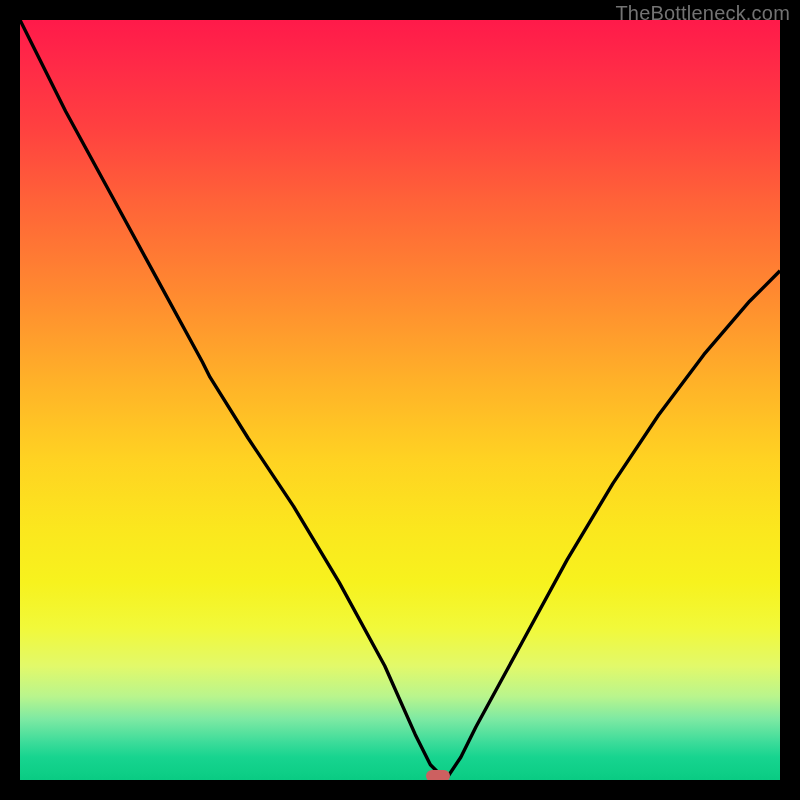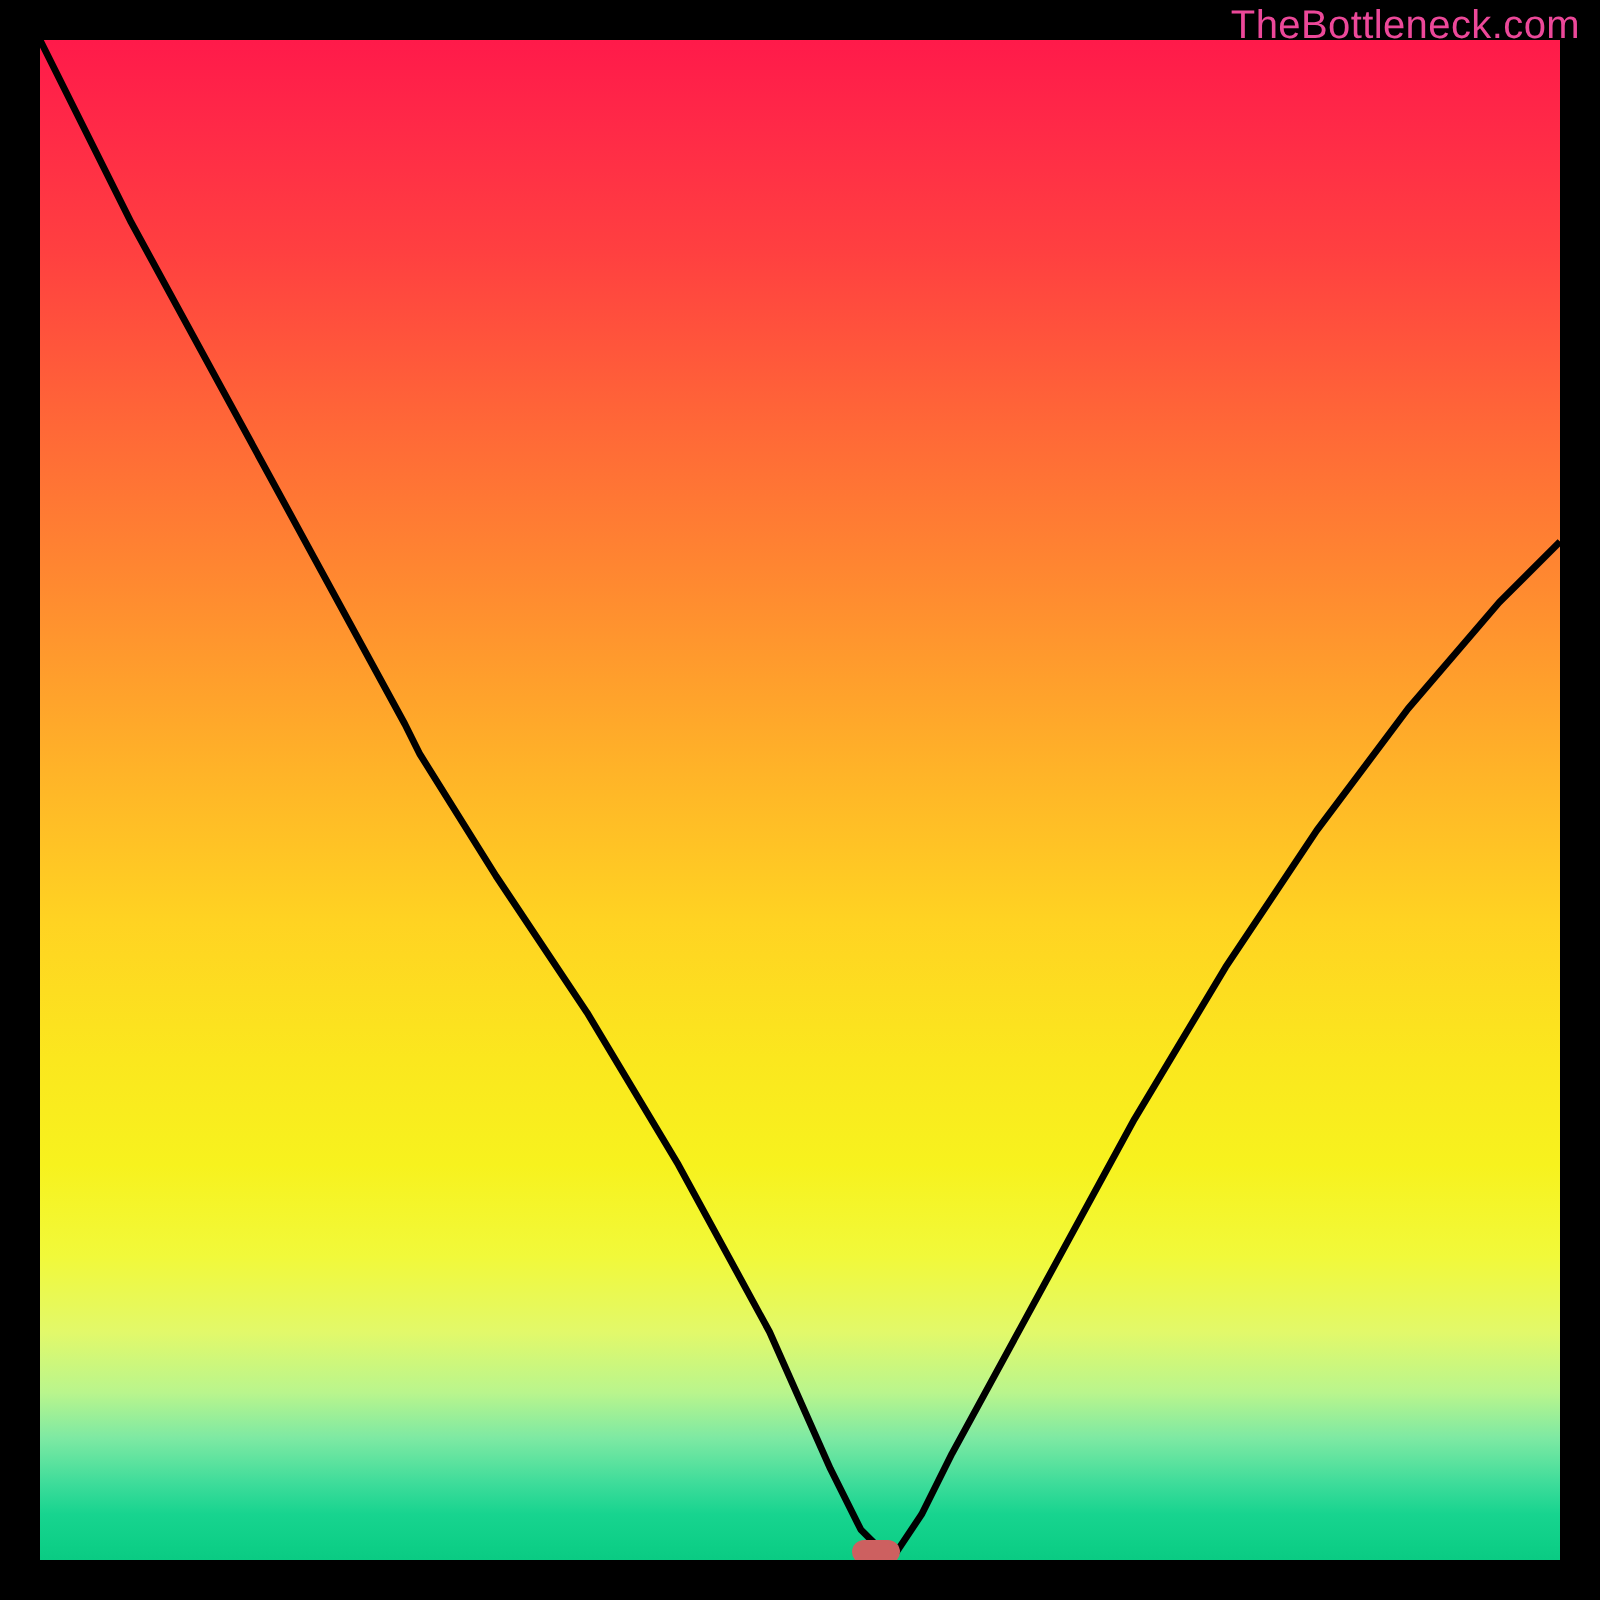--- a/index.html
+++ b/index.html
@@ -43,21 +43,21 @@
       #3ddc9a 95%,
       #17d48f 97%,
       #0ecf87 99%,
       #0acb83 100%
     );
   }
   .watermark {
     position: absolute;
     top: 2px;
     right: 10px;
-    color: #ec4899;
+    color: #737373;
     font-size: 20px;
     letter-spacing: 0.2px;
     user-select: none;
   }
   svg {
     display: block;
     width: 100%;
     height: 100%;
   }
   .curve {

